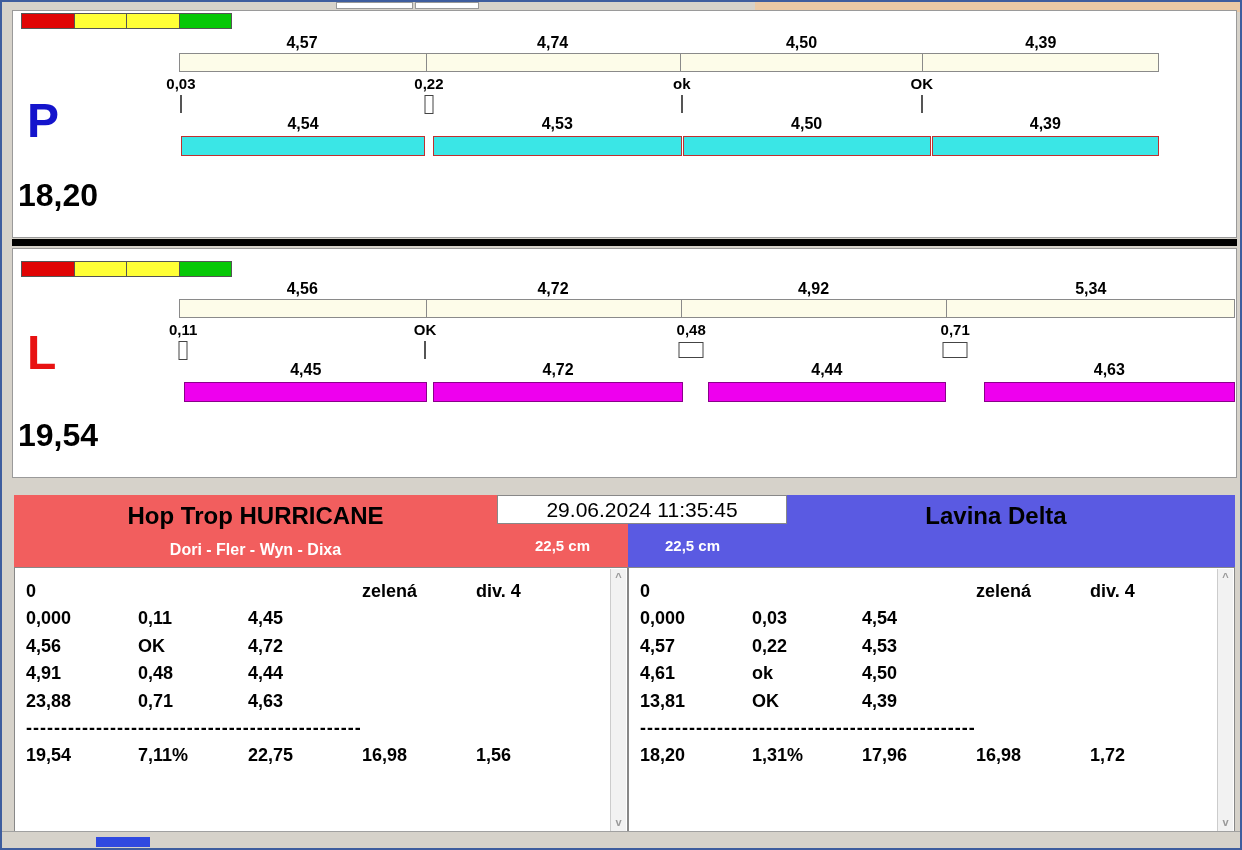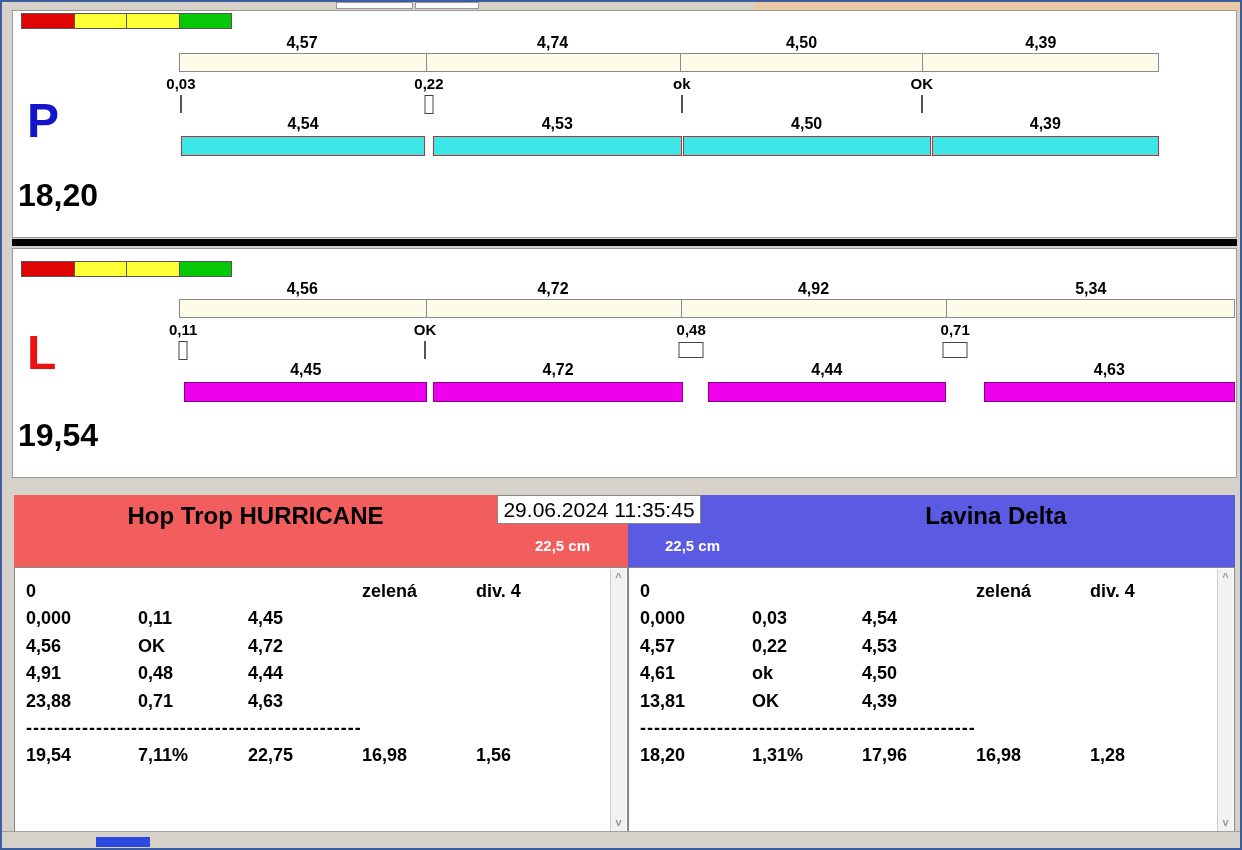--- a/index.html
+++ b/index.html
@@ -61,21 +61,21 @@
   .team-title{position:absolute;top:7px;font-size:24px;font-weight:bold;color:#000;text-align:center;white-space:nowrap;}
   .team-header.left .team-title{left:0;width:483px;}
   .team-header.right .team-title{left:129px;width:478px;}
   .team-dogs{position:absolute;top:46px;font-size:16px;font-weight:bold;color:#fff;text-align:center;white-space:nowrap;}
   .team-header.left .team-dogs{left:0;width:483px;}
   .team-header.right .team-dogs{left:129px;width:478px;}
   .team-height{position:absolute;top:42px;font-size:15px;font-weight:bold;color:#fff;text-align:center;white-space:nowrap;}
   .team-header.left .team-height{left:483px;width:131px;}
   .team-header.right .team-height{left:0;width:129px;}
 
-  .timestamp-box{position:absolute;left:495px;top:493px;width:204px;height:29px;background:#fff;border:1px solid #888;
+  .timestamp-box{position:absolute;left:495px;top:493px;width:290px;height:29px;background:#fff;border:1px solid #888;
     box-sizing:border-box;font-size:21px;text-align:center;line-height:27px;z-index:5;white-space:nowrap;}
 
   .table-panel{position:absolute;top:565px;height:266px;background:#fff;border:1px solid #888;box-sizing:border-box;}
   .table-panel.left{left:12px;width:614px;}
   .table-panel.right{left:626px;width:607px;}
   .table-body{position:absolute;left:0;top:10px;right:16px;bottom:0;overflow:hidden;}
   .trow{display:grid;grid-template-columns:112px 110px 114px 114px 1fr;height:27.4px;line-height:27.4px;padding-left:11px;font-size:18px;font-weight:bold;}
   .trow.divider-row{display:block;letter-spacing:1px;overflow:hidden;white-space:nowrap;}
   .tcell{white-space:nowrap;}
 
@@ -191,20 +191,21 @@
           <div class="seg" style="left: 0.5%; width: 23%; background: rgb(238, 0, 238); border-color: rgb(138, 0, 138);"></div>
           <div class="seg" style="left: 24.1%; width: 23.6%; background: rgb(238, 0, 238); border-color: rgb(138, 0, 138);"></div>
           <div class="seg" style="left: 50.1%; width: 22.5%; background: rgb(238, 0, 238); border-color: rgb(138, 0, 138);"></div>
           <div class="seg" style="left: 76.2%; width: 23.8%; background: rgb(238, 0, 238); border-color: rgb(138, 0, 138);"></div>
         </div>
     </div>
   </div>
 
   <div class="team-header left" style="background: rgb(242, 94, 94);">
     <div class="team-title">Hop Trop HURRICANE</div>
+    <div class="team-dogs">Dori - Fler - Wyn - Dixa</div>
     <div class="team-height">22,5 cm</div>
   </div>
   <div class="team-header right" style="background: rgb(90, 90, 226);">
     <div class="team-height">22,5 cm</div>
     <div class="team-title">Lavina Delta</div>
   </div>
 
   <div class="timestamp-box">29.06.2024 11:35:45</div>
 
   <div class="table-panel left">
@@ -294,21 +295,21 @@
           <div class="tcell">4,39</div>
           <div class="tcell"></div>
           <div class="tcell"></div>
         </div>
         <div class="trow divider-row">------------------------------------------------</div>
         <div class="trow">
           <div class="tcell">18,20</div>
           <div class="tcell">1,31%</div>
           <div class="tcell">17,96</div>
           <div class="tcell">16,98</div>
-          <div class="tcell">1,28</div>
+          <div class="tcell">1,72</div>
         </div>
       </div>
     <div class="scrollbar">
       <span class="sb-up">^</span>
       <span class="sb-down">v</span>
     </div>
   </div>
 
   <div class="bottom-strip">
     <div class="taskbar-item"></div>

